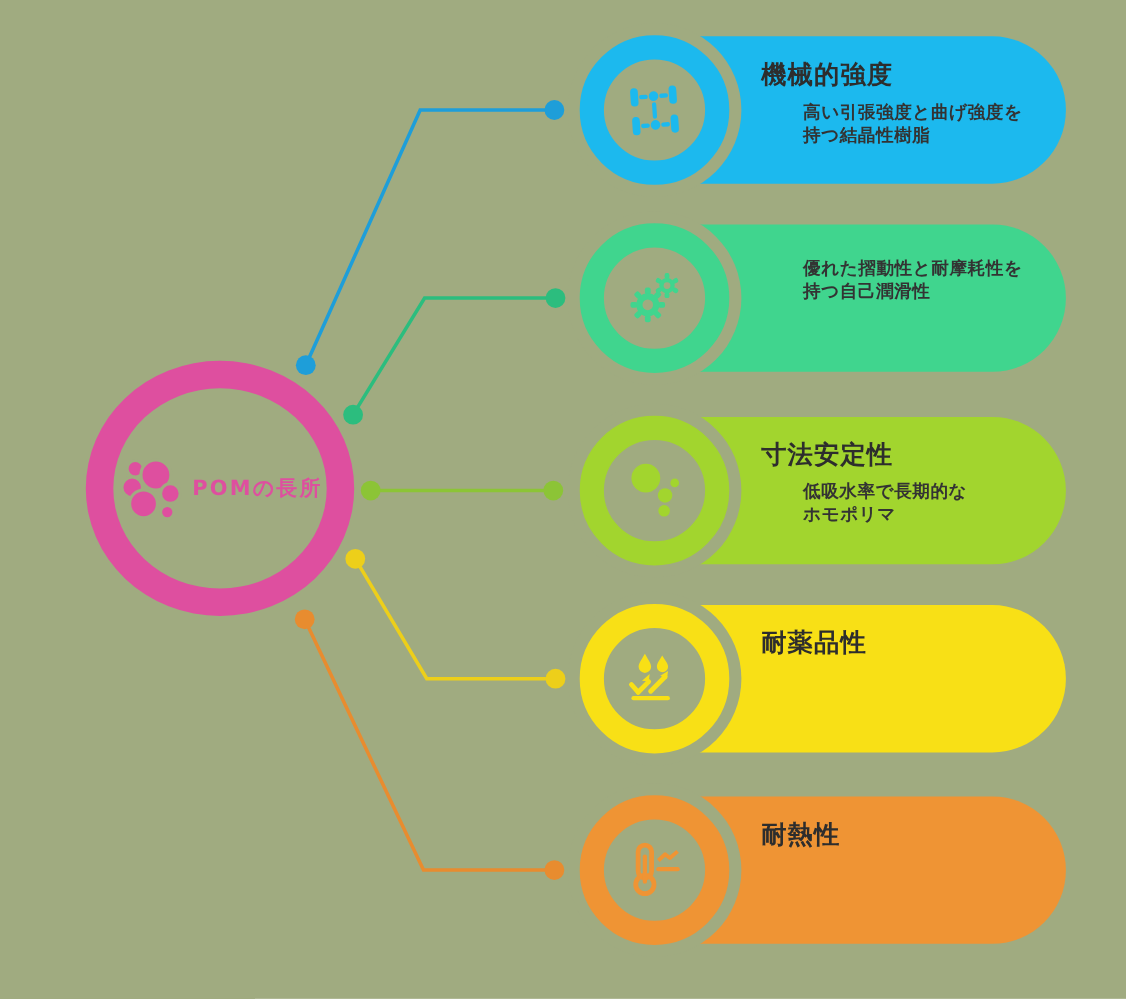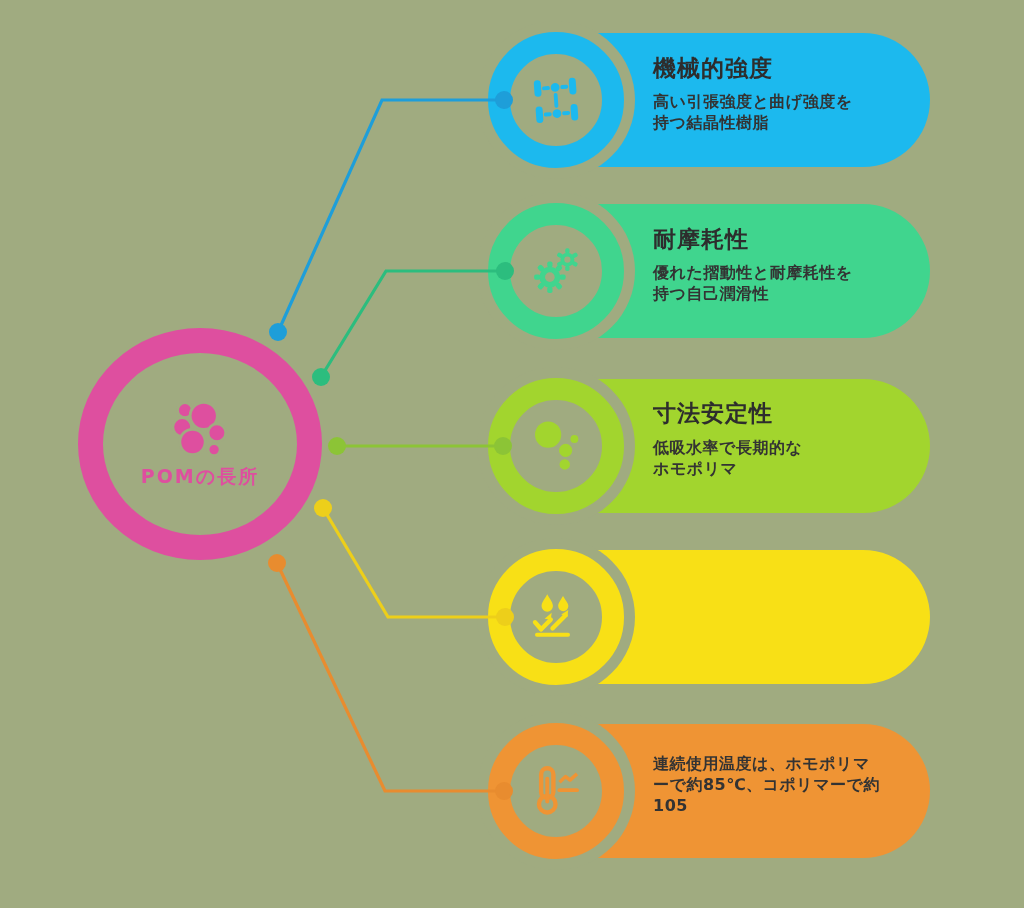--- a/index.html
+++ b/index.html
@@ -11,31 +11,31 @@
     position:relative;width:1024px;height:908px;
     background:var(--bg);
   }
   .connectors{
     position:absolute;left:0;top:0;z-index:3;pointer-events:none;
   }
   
   .center-node{
     position:absolute;left:78px;top:328px;width:194px;height:182px;
     border:25px solid var(--pink);border-radius:50%;
-    z-index:2;display:flex;flex-direction:column;align-items:center;justify-content:center;
+    z-index:2;display:flex;flex-direction:row;align-items:center;justify-content:center;
     gap:6px;
   }
   .center-icon svg{display:block;}
   .center-label{
     font-size:19px;font-weight:700;letter-spacing:2px;color:var(--pink);
     white-space:nowrap;
   }
   
   .card{
-    position:absolute;left:488px;width:446px;height:136px;z-index:1;
+    position:absolute;left:527px;width:446px;height:136px;z-index:1;
   }
   .pill{
     position:absolute;left:75px;top:1px;width:367px;height:134px;
     background:var(--c);
     border-radius:0 67px 67px 0;
   }
   .medallion{
     position:absolute;left:0;top:0;width:92px;height:92px;
     border:22px solid var(--c);border-radius:50%;
     background:var(--bg);
@@ -45,21 +45,21 @@
   .medallion .icon{color:var(--c);line-height:0;}
   .texts{
     position:absolute;left:165px;top:22px;width:270px;
   }
   .card-title{
     font-size:23px;font-weight:700;color:var(--ink);line-height:1.25;
     letter-spacing:1px;
   }
   .card-desc{
     margin-top:8px;font-size:16px;font-weight:700;color:var(--ink2);
-    line-height:21px;letter-spacing:0.5px;white-space:pre-line;
+    line-height:21px;letter-spacing:0.5px;white-space:pre-line;margin-left:38px;
   }
 </style>
 </head>
 <body>
 
 <div class="stage">
 
   <svg class="connectors" width="1024" height="908" viewBox="0 0 1024 908">
       <path d="M278 332 L382 100 L504 100" fill="none" stroke="#1e9ed9" stroke-width="3.2"></path>
       <circle cx="278" cy="332" r="9" fill="#1e9ed9"></circle>
@@ -142,21 +142,20 @@
               <rect x="-2.5" y="-13" width="5" height="6" rx="2" transform="translate(45 19) rotate(120)"></rect>
               <rect x="-2.5" y="-13" width="5" height="6" rx="2" transform="translate(45 19) rotate(180)"></rect>
               <rect x="-2.5" y="-13" width="5" height="6" rx="2" transform="translate(45 19) rotate(240)"></rect>
               <rect x="-2.5" y="-13" width="5" height="6" rx="2" transform="translate(45 19) rotate(300)"></rect>
               <circle cx="45" cy="19" r="8"></circle>
             </g>
             <circle cx="45" cy="19" r="3.5" fill="#a0ab80"></circle>
           </svg></span>
     </div>
     <div class="texts">
-      <div class="card-title">耐摩耗性</div>
       <div class="card-desc">優れた摺動性と耐摩耗性を
 持つ自己潤滑性</div>
     </div>
   </div>
 
   <div class="card" style="top: 378px; font-family: Liberation Serif, serif; --c: #a2d52e;">
     <div class="pill"></div>
     <div class="medallion">
       <span class="icon"><svg width="56" height="56" viewBox="0 0 64 64">
             <g fill="currentColor">
@@ -186,36 +185,35 @@
             <g fill="currentColor">
               <polygon points="26,35 19,34 27,27"></polygon>
               <polygon points="45,32 38,29 46,24"></polygon>
               <path d="M22 6 C18 13 15.5 16 15.5 19.5 a6.5 6.5 0 0 0 13 0 C28.5 16 26 13 22 6 Z"></path>
               <path d="M40 8 C36.5 14 34.5 16.5 34.5 19.5 a5.8 5.8 0 0 0 11.6 0 C46.1 16.5 43.5 14 40 8 Z"></path>
               <rect x="8" y="50" width="40" height="4.5" rx="2.2"></rect>
             </g>
           </svg></span>
     </div>
     <div class="texts">
+      <div class="card-title">耐薬品性</div>
     </div>
   </div>
 
   <div class="card" style="top: 723px; --c: #ef9434;">
     <div class="pill"></div>
     <div class="medallion">
       <span class="icon"><svg width="56" height="56" viewBox="0 0 64 64">
             <g fill="none" stroke="currentColor">
               <rect x="15" y="6" width="14" height="34" rx="7" stroke-width="5"></rect>
               <circle cx="22" cy="47" r="9.5" stroke-width="5"></circle>
               <line x1="22" y1="18" x2="22" y2="44" stroke-width="4.5" stroke-linecap="round"></line>
               <path d="M36 22 L43 15.5 L48 19.5 L56 12.5" stroke-width="4" stroke-linejoin="round"></path>
               <line x1="36" y1="31" x2="56" y2="31" stroke-width="4.5" stroke-linecap="round"></line>
             </g>
           </svg></span>
     </div>
     <div class="texts">
-      <div class="card-desc">連続使用温度は、ホモポリマ
-ーで約85℃、コポリマーで約
-105</div>
+      <div class="card-title">耐熱性</div>
     </div>
   </div>
 
 </div>
 
 </body></html>

